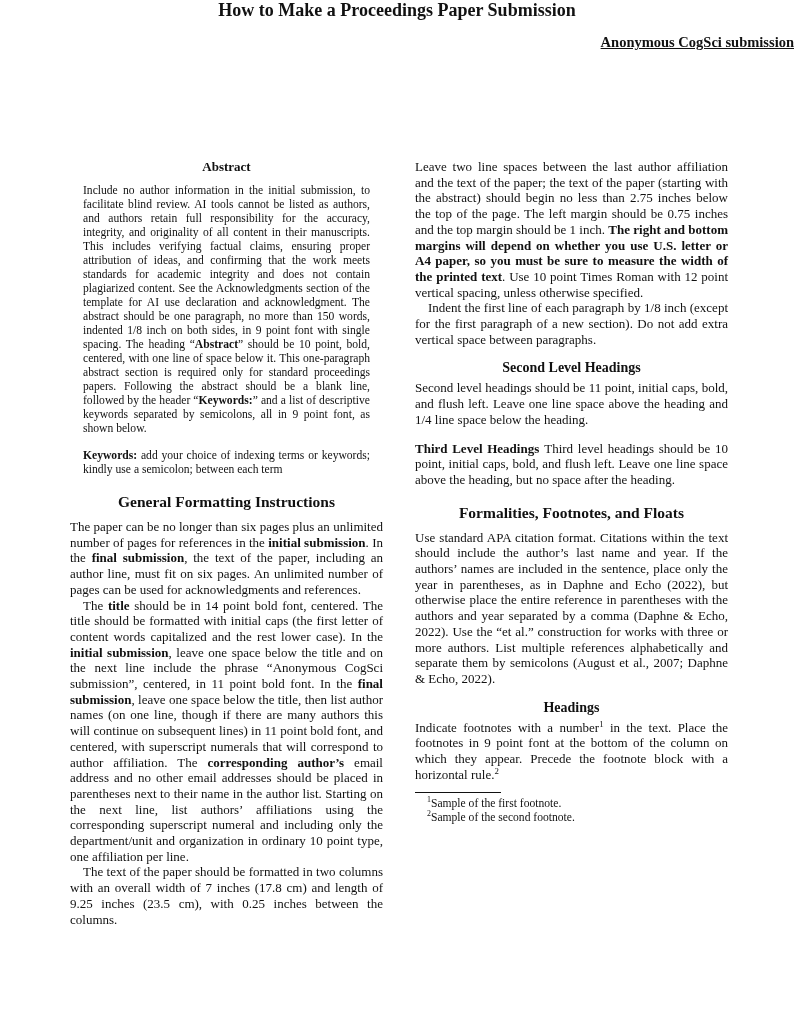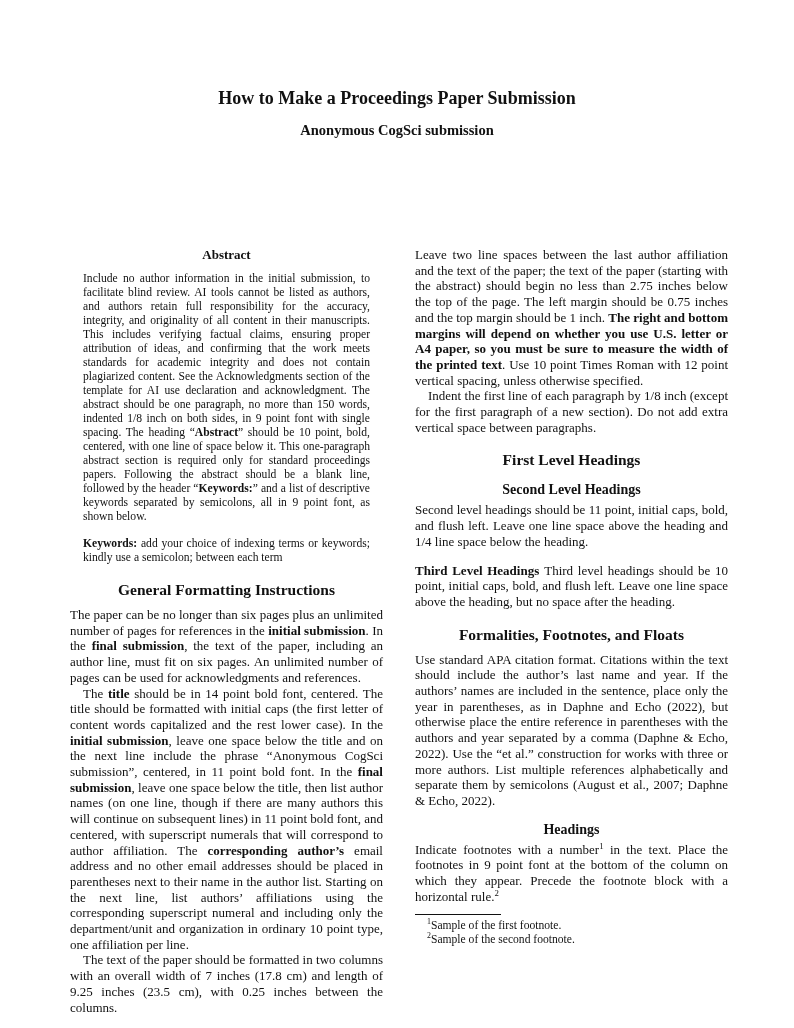--- a/index.html
+++ b/index.html
@@ -6,32 +6,32 @@
   .page {
     width: 794px;
     height: 1028px;
     background: #ffffff;
     color: #111111;
     font-family: "Liberation Serif", "DejaVu Serif", serif;
     overflow: hidden;
     position: relative;
   }
   .doc-title {
-    padding-top: 88px;
     text-align: center;
     font-size: 18px;
     font-weight: bold;
     line-height: 20px;
     margin: 0;
   }
   .author-line {
-    text-align: center;
+    text-align: right;
     font-size: 14.5px;
     font-weight: bold;
     margin-top: 14px;
+    text-decoration: underline;
   }
   .columns {
     display: flex;
     gap: 32px;
     margin: 108px 66px 0 70px;
   }
   .col { width: 318px; }
 
   
   .h-abstract {
@@ -112,21 +112,20 @@
       <div class="h1">General Formatting Instructions</div>
       <p class="para"><span>The paper can be no longer than six pages plus an unlimited number of pages for references in the </span><b>initial submission</b><span>. In the </span><b>final submission</b><span>, the text of the paper, including an author line, must fit on six pages. An unlimited number of pages can be used for acknowledgments and references.</span></p>
       <p class="para indent"><span>The </span><b>title</b><span> should be in 14 point bold font, centered. The title should be formatted with initial caps (the first letter of content words capitalized and the rest lower case). In the </span><b>initial submission</b><span>, leave one space below the title and on the next line include the phrase “Anonymous CogSci submission”, centered, in 11 point bold font. In the </span><b>final submission</b><span>, leave one space below the title, then list author names (on one line, though if there are many authors this will continue on subsequent lines) in 11 point bold font, and centered, with superscript numerals that will correspond to author affiliation. The </span><b>corresponding author’s</b><span> email address and no other email addresses should be placed in parentheses next to their name in the author list. Starting on the next line, list authors’ affiliations using the corresponding superscript numeral and including only the department/unit and organization in ordinary 10 point type, one affiliation per line.</span></p>
       <p class="para indent">The text of the paper should be formatted in two columns with an overall width of 7 inches (17.8 cm) and length of 9.25 inches (23.5 cm), with 0.25 inches between the columns.</p>
     </div>
 
     <div class="col">
       <p class="para"><span>Leave two line spaces between the last author affiliation and the text of the paper; the text of the paper (starting with the abstract) should begin no less than 2.75 inches below the top of the page. The left margin should be 0.75 inches and the top margin should be 1 inch. </span><b>The right and bottom margins will depend on whether you use U.S. letter or A4 paper, so you must be sure to measure the width of the printed text</b><span>. Use 10 point Times Roman with 12 point vertical spacing, unless otherwise specified.</span></p>
       <p class="para indent">Indent the first line of each paragraph by 1/8 inch (except for the first paragraph of a new section). Do not add extra vertical space between paragraphs.</p>
 
-      <div class="h1">First Level Headings</div>
 
       <div class="h2">Second Level Headings</div>
       <p class="para">Second level headings should be 11 point, initial caps, bold, and flush left. Leave one line space above the heading and 1/4 line space below the heading.</p>
 
       <p class="para para-runin"><b>Third Level Headings</b><span>Third level headings should be 10 point, initial caps, bold, and flush left. Leave one line space above the heading, but no space after the heading.</span></p>
 
       <div class="h1">Formalities, Footnotes, and Floats</div>
       <p class="para">Use standard APA citation format. Citations within the text should include the author’s last name and year. If the authors’ names are included in the sentence, place only the year in parentheses, as in Daphne and Echo (2022), but otherwise place the entire reference in parentheses with the authors and year separated by a comma (Daphne &amp; Echo, 2022). Use the “et al.” construction for works with three or more authors. List multiple references alphabetically and separate them by semicolons (August et al., 2007; Daphne &amp; Echo, 2022).</p>
 
       <div class="h2">Headings</div>

